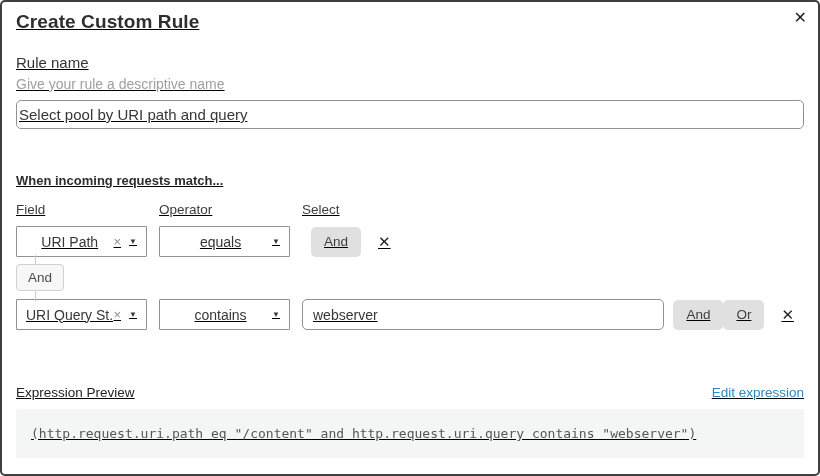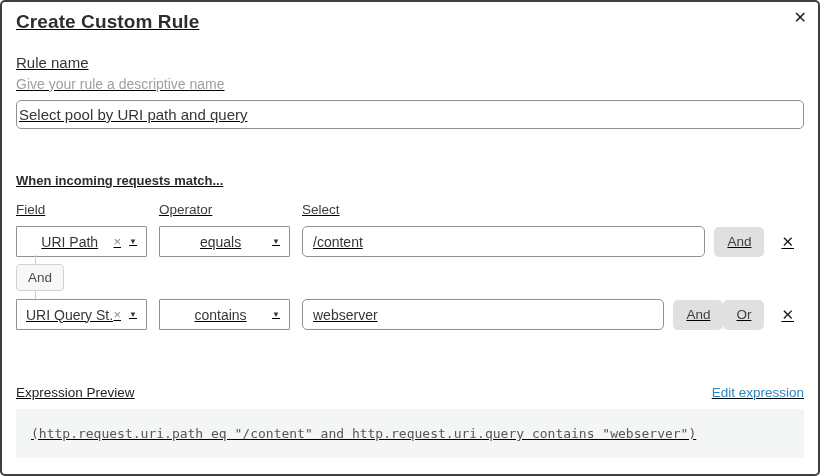--- a/index.html
+++ b/index.html
@@ -232,21 +232,20 @@
   <div class="cond-row">
     <div class="select-box">
       <span class="select-value">URI Path</span>
       <span class="select-clear">×</span>
       <span class="select-caret">▼</span>
     </div>
     <div class="select-box">
       <span class="select-value">equals</span>
       <span class="select-caret">▼</span>
     </div>
-    <input class="value-input" type="text" value="/content" style="">
     <button class="logic-btn">And</button>
     <button class="remove-btn">✕</button>
   </div>
 
   <div class="connector-wrap">
     <span class="connector-badge">And</span>
   </div>
 
   <div class="cond-row" style="margin-top:0;">
     <div class="select-box">

